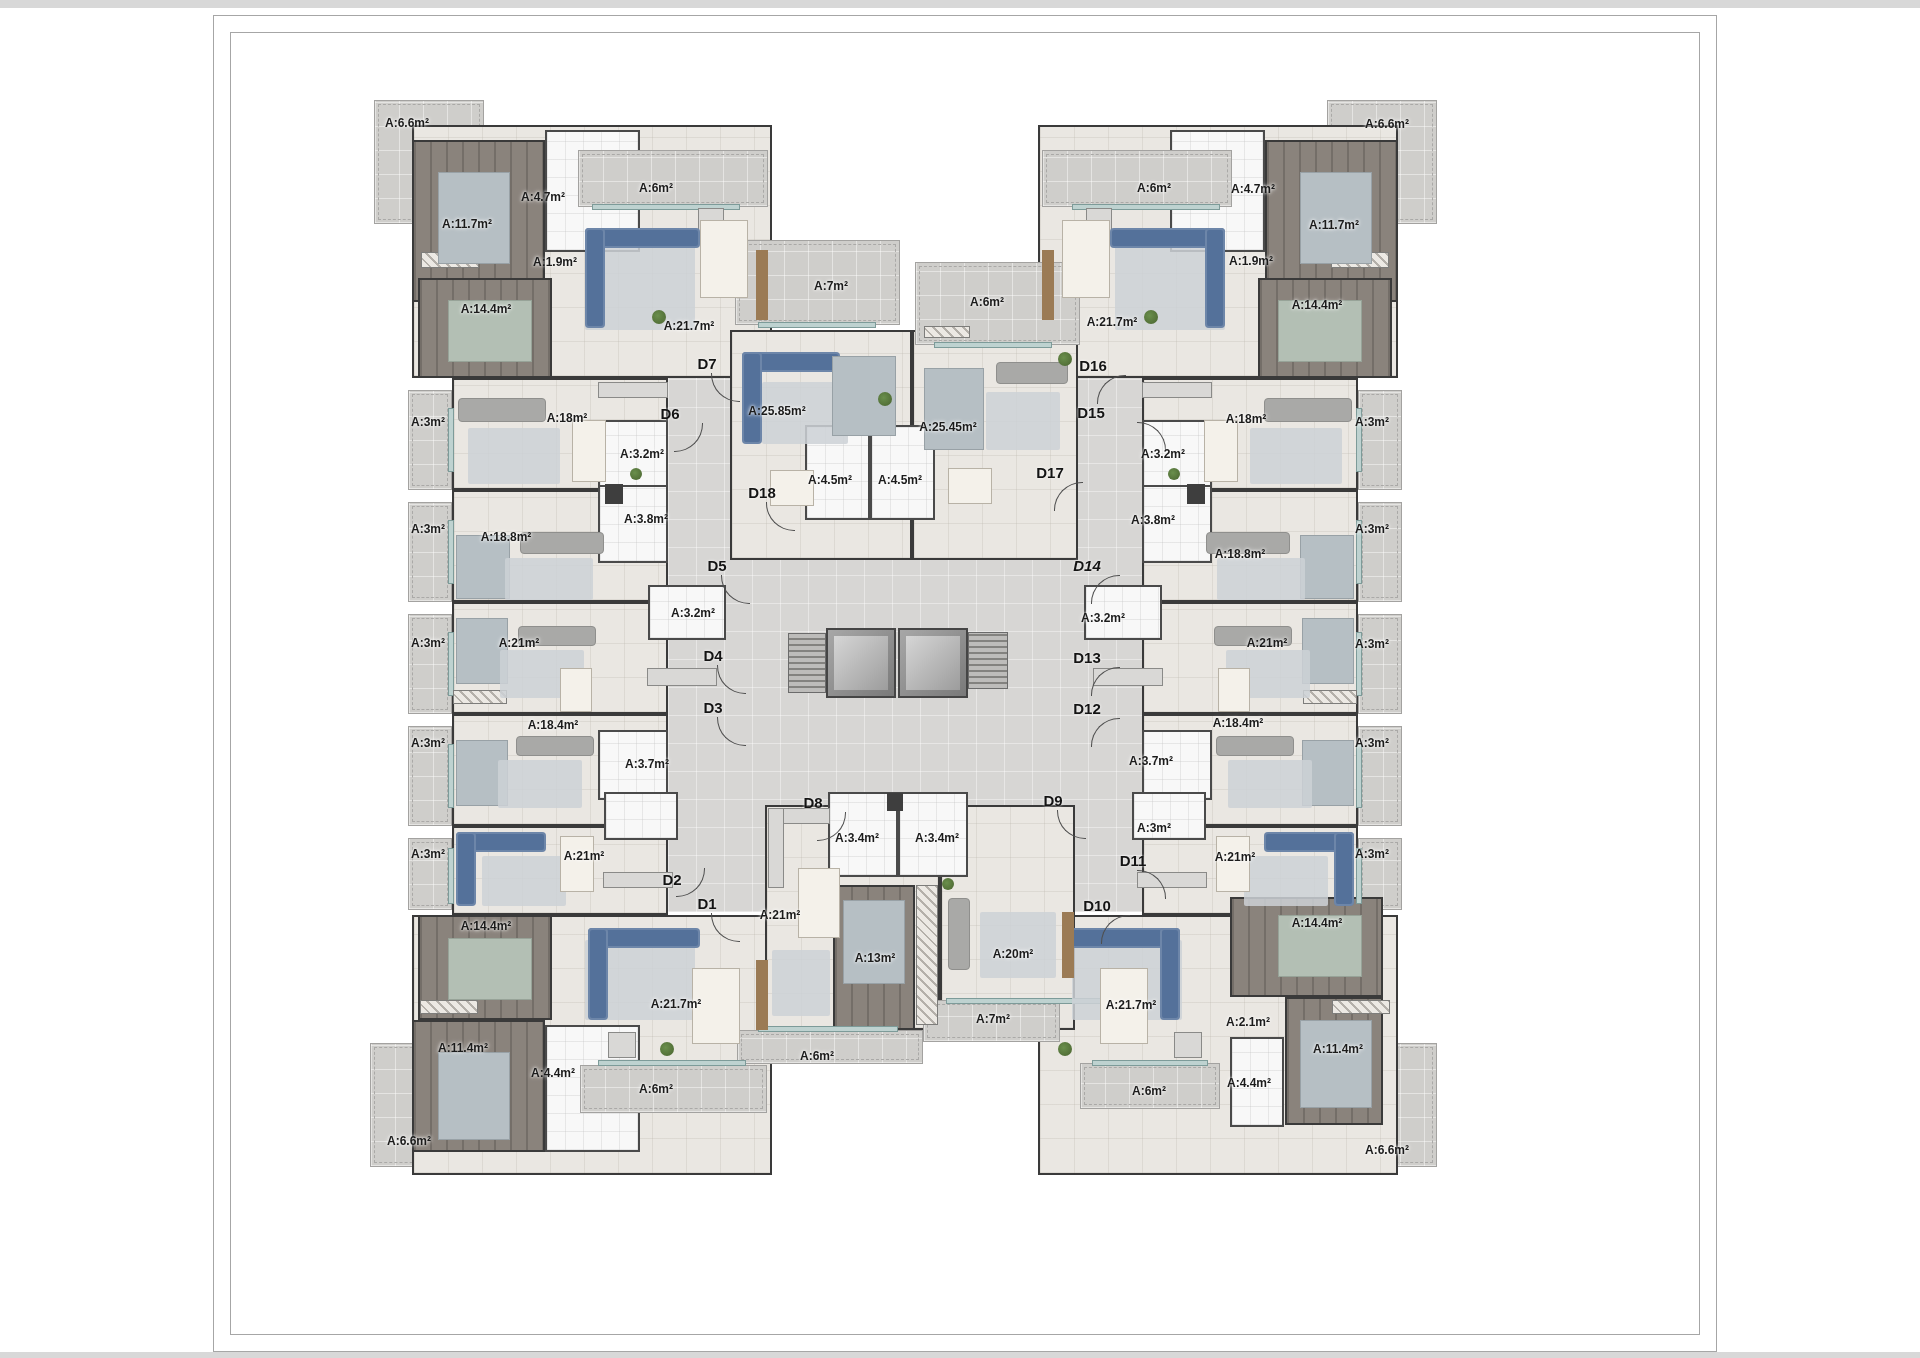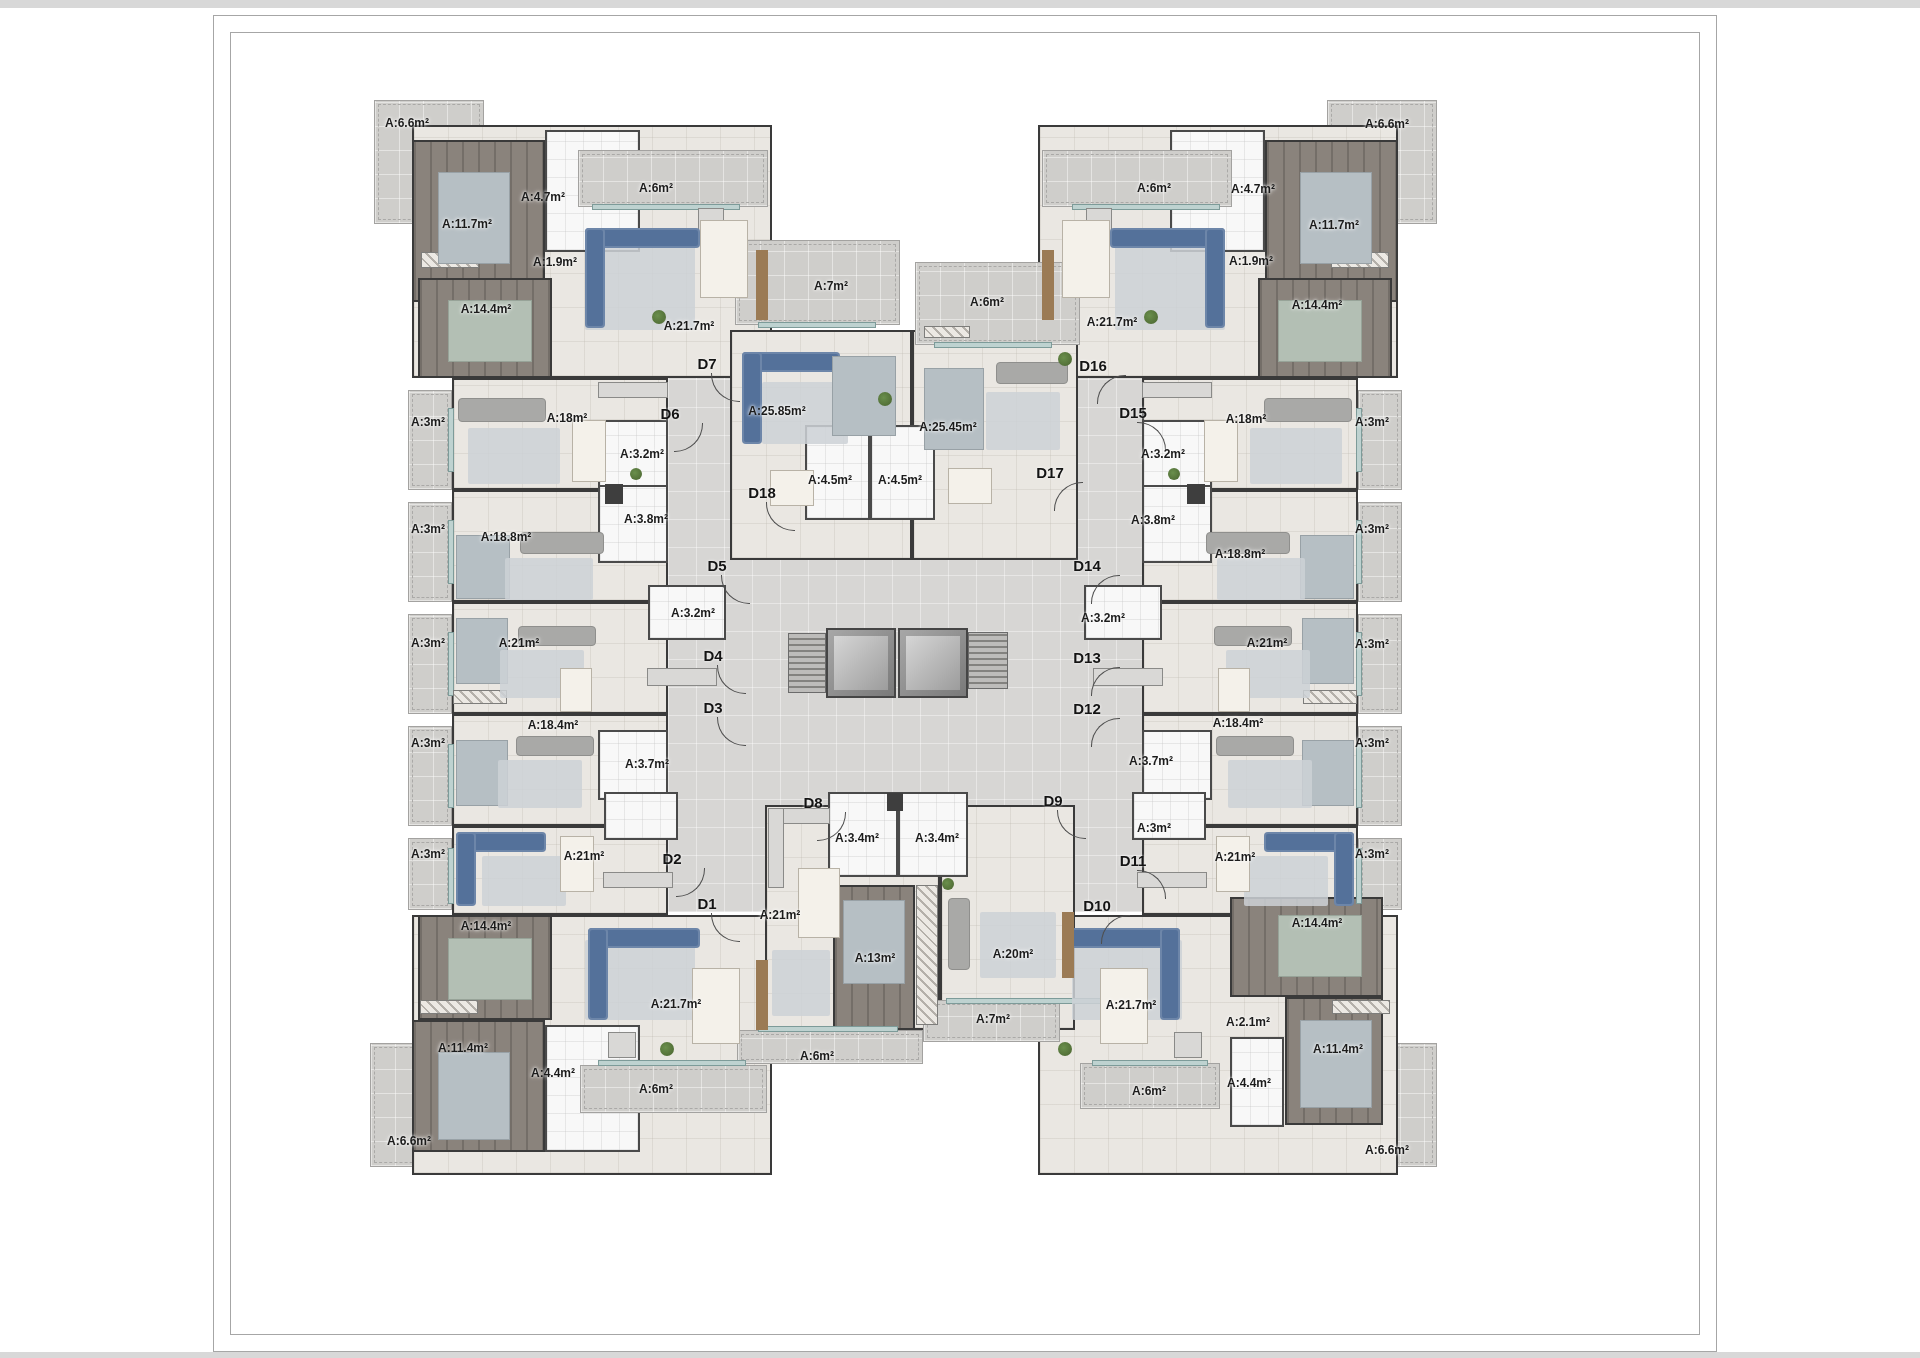--- a/index.html
+++ b/index.html
@@ -322,21 +322,21 @@
       <div class="albl" style="left: 1372px; top: 854px;">A:3m²</div>
       <div class="albl" style="left: 1131px; top: 1005px;">A:21.7m²</div>
       <div class="albl" style="left: 1317px; top: 923px;">A:14.4m²</div>
       <div class="albl" style="left: 1248px; top: 1022px;">A:2.1m²</div>
       <div class="albl" style="left: 1338px; top: 1049px;">A:11.4m²</div>
       <div class="albl" style="left: 1249px; top: 1083px;">A:4.4m²</div>
       <div class="albl" style="left: 1149px; top: 1091px;">A:6m²</div>
       <div class="albl" style="left: 1387px; top: 1150px;">A:6.6m²</div>
       <div class="dlbl" style="left: 707px; top: 903px;">D1</div>
       <div class="arc" style="left: 711px; top: 913px; transform: rotate(0deg);"></div>
-      <div class="dlbl" style="left: 672px; top: 858px;">D2</div>
+      <div class="dlbl" style="left: 672px; top: 879px;">D2</div>
       <div class="arc" style="left: 676px; top: 868px; transform: rotate(270deg);"></div>
       <div class="dlbl" style="left: 713px; top: 707px;">D3</div>
       <div class="arc" style="left: 717px; top: 717px; transform: rotate(0deg);"></div>
       <div class="dlbl" style="left: 713px; top: 655px;">D4</div>
       <div class="arc" style="left: 717px; top: 665px; transform: rotate(0deg);"></div>
       <div class="dlbl" style="left: 717px; top: 565px;">D5</div>
       <div class="arc" style="left: 721px; top: 575px; transform: rotate(0deg);"></div>
       <div class="dlbl" style="left: 670px; top: 413px;">D6</div>
       <div class="arc" style="left: 674px; top: 423px; transform: rotate(270deg);"></div>
       <div class="dlbl" style="left: 707px; top: 363px;">D7</div>
@@ -346,23 +346,23 @@
       <div class="dlbl" style="left: 1053px; top: 800px;">D9</div>
       <div class="arc" style="left: 1057px; top: 810px; transform: rotate(0deg);"></div>
       <div class="dlbl" style="left: 1097px; top: 905px;">D10</div>
       <div class="arc" style="left: 1101px; top: 915px; transform: rotate(90deg);"></div>
       <div class="dlbl" style="left: 1133px; top: 860px;">D11</div>
       <div class="arc" style="left: 1137px; top: 870px; transform: rotate(180deg);"></div>
       <div class="dlbl" style="left: 1087px; top: 708px;">D12</div>
       <div class="arc" style="left: 1091px; top: 718px; transform: rotate(90deg);"></div>
       <div class="dlbl" style="left: 1087px; top: 657px;">D13</div>
       <div class="arc" style="left: 1091px; top: 667px; transform: rotate(90deg);"></div>
-      <div class="dlbl" style="left: 1087px; top: 565px;">D14</div>
+      <div class="dlbl" style="left: 1087px; top: 565px; font-style: italic;">D14</div>
       <div class="arc" style="left: 1091px; top: 575px; transform: rotate(90deg);"></div>
-      <div class="dlbl" style="left: 1133px; top: 412px;">D15</div>
+      <div class="dlbl" style="left: 1091px; top: 412px;">D15</div>
       <div class="arc" style="left: 1137px; top: 422px; transform: rotate(180deg);"></div>
       <div class="dlbl" style="left: 1093px; top: 365px; text-align: right;">D16</div>
       <div class="arc" style="left: 1097px; top: 375px; transform: rotate(90deg);"></div>
       <div class="dlbl" style="left: 1050px; top: 472px;">D17</div>
       <div class="arc" style="left: 1054px; top: 482px; transform: rotate(90deg);"></div>
       <div class="dlbl" style="left: 762px; top: 492px;">D18</div>
       <div class="arc" style="left: 766px; top: 502px; transform: rotate(0deg);"></div>
     </div>
 </div>
 

